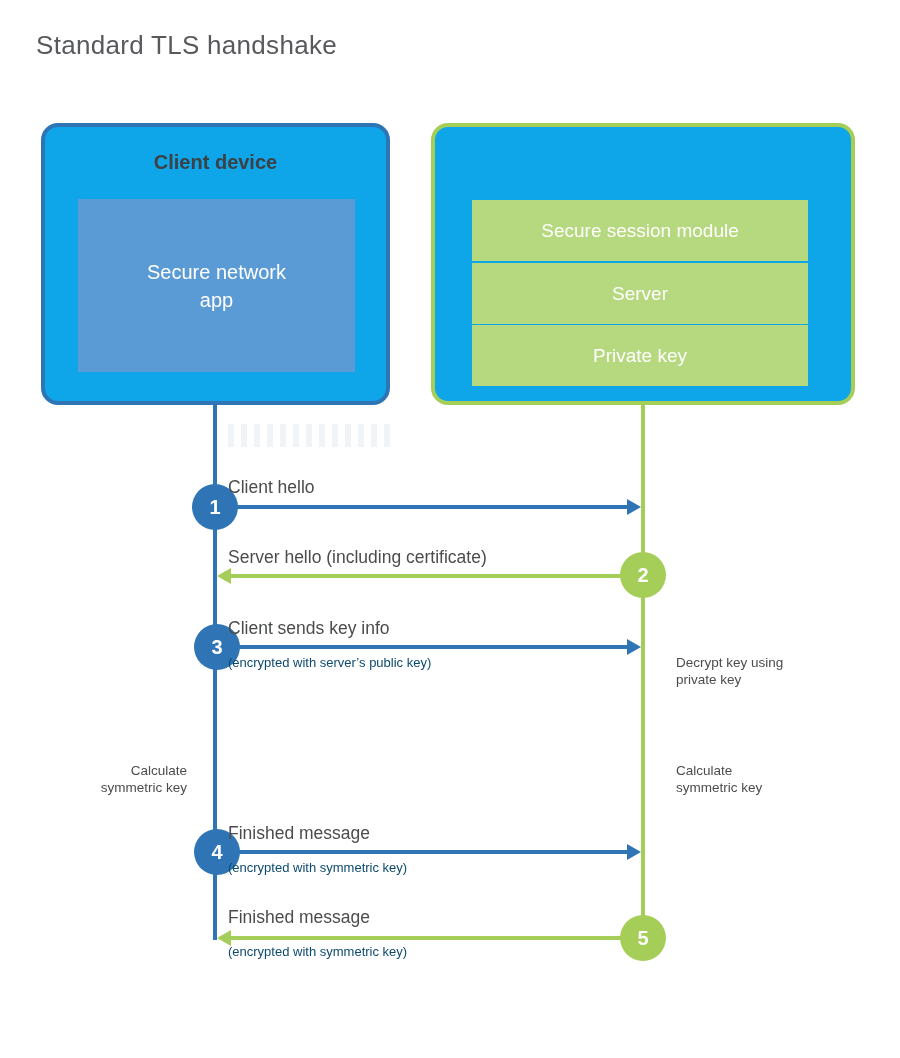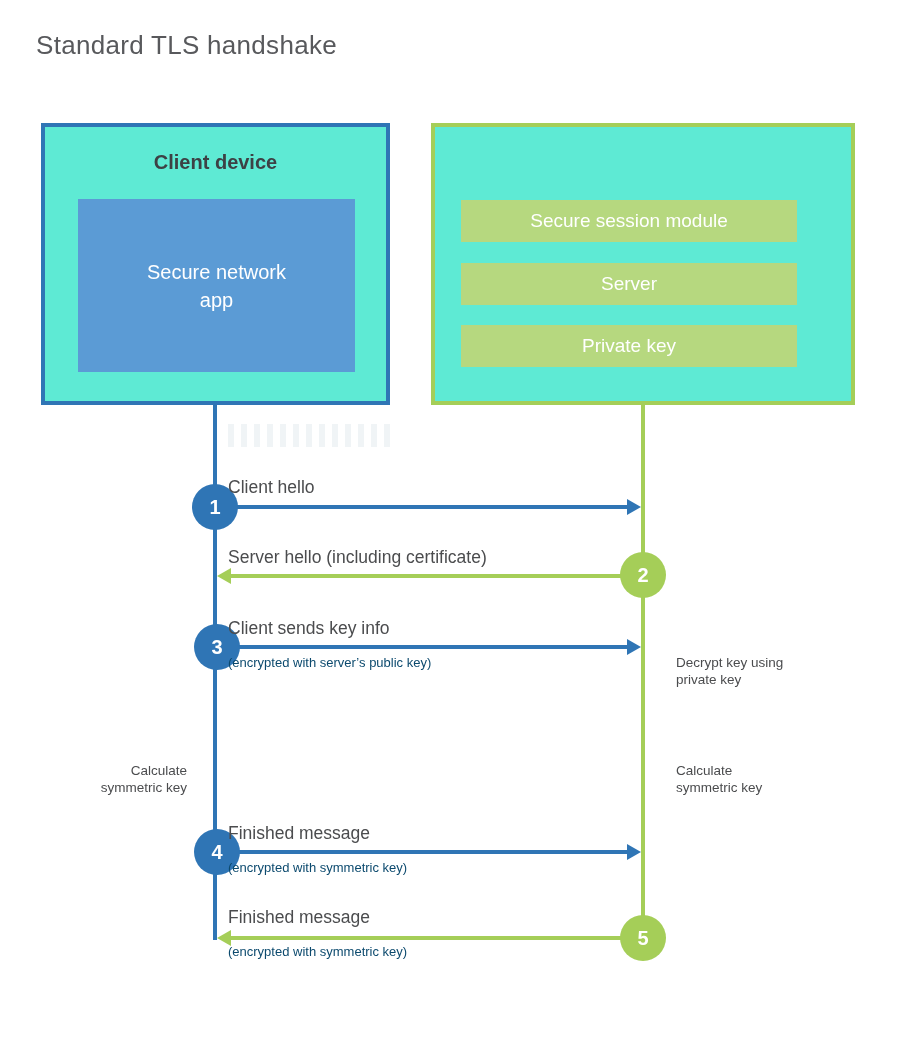--- a/index.html
+++ b/index.html
@@ -3,29 +3,29 @@
 <meta charset="utf-8">
 <style>
   html,body{margin:0;padding:0;background:#ffffff;}
   body{font-family:"Liberation Sans","DejaVu Sans",sans-serif;}
   .canvas{position:relative;width:900px;height:1058px;background:#ffffff;overflow:hidden;}
 
   .page-title{position:absolute;left:36px;top:30px;font-size:26px;font-weight:400;
     color:var(--title_text);letter-spacing:.3px;}
 
   
-  .entity-box{position:absolute;top:123px;height:282px;background:#5eead4;box-sizing:border-box;}
+  .entity-box{position:absolute;top:123px;height:282px;background:#0ea5e9;box-sizing:border-box;border-radius:17px;}
   .client-box{left:41px;width:349px;border:4px solid var(--blue);}
   .server-box{left:431px;width:424px;border:4px solid var(--green);}
   .box-title{position:absolute;left:0;top:24px;width:100%;text-align:center;
     font-size:20px;font-weight:bold;color:var(--heading_text);}
   .client-app{position:absolute;left:33px;top:72px;width:277px;height:173px;
     background:var(--light_blue);color:#fff;font-size:20px;line-height:28px;
     display:flex;align-items:center;justify-content:center;text-align:center;white-space:pre-line;}
-  .server-bar{position:absolute;left:26px;width:336px;height:42px;background:var(--light_green);
+  .server-bar{position:absolute;left:37px;width:336px;height:61px;background:var(--light_green);
     color:#fff;font-size:19px;display:flex;align-items:center;justify-content:center;}
   .bar-1{top:73px}.bar-2{top:136px}.bar-3{top:198px}
 
   
   .vline{position:absolute;width:4px;}
   .vline.blue{left:213px;top:405px;height:535px;background:var(--blue);}
   .vline.green{left:641px;top:405px;height:533px;background:var(--green);}
 
   
   .artifact{position:absolute;left:228px;top:424px;width:162px;height:23px;

